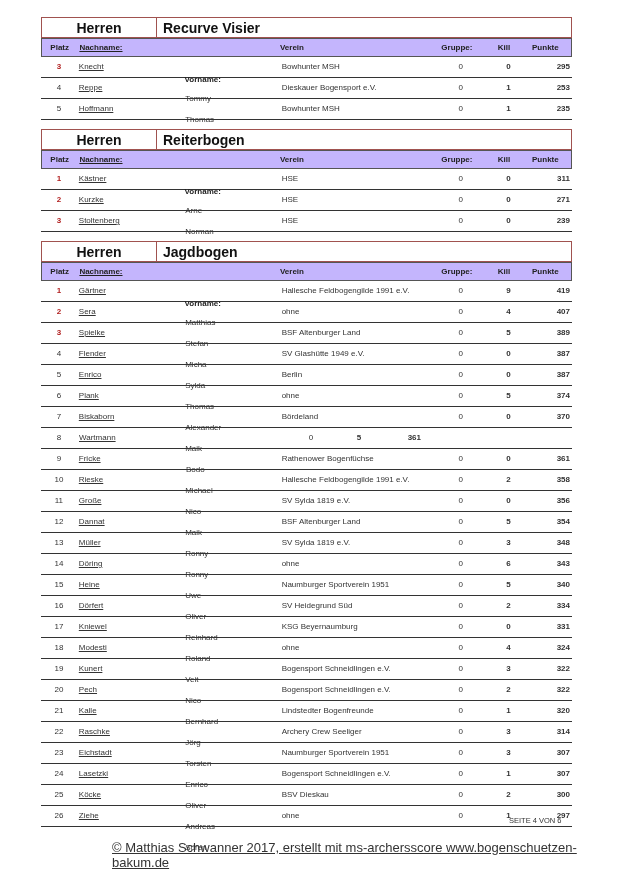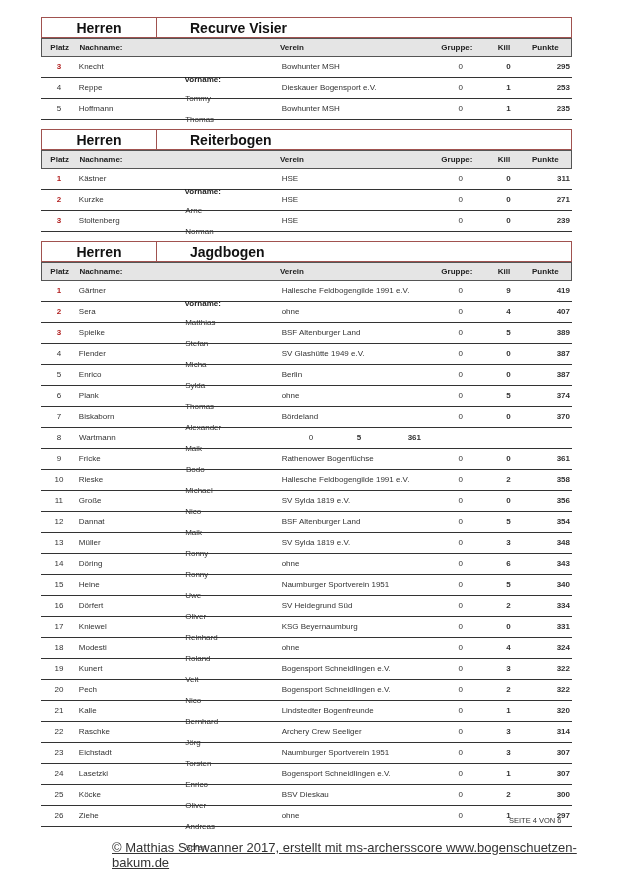--- a/index.html
+++ b/index.html
@@ -1,25 +1,25 @@
 <!DOCTYPE html>
 <html><head>
 <meta charset="utf-8">
 <style>
   html, body { margin: 0; padding: 0; background: #ffffff; }
   body { width: 625px; height: 888px; position: relative; font-family: "Liberation Sans", sans-serif; color: #222; }
   .page { position: absolute; left: 41px; top: 17px; width: 531px; }
   .section { position: relative; }
-  .title-bar { display: flex; height: 21px; border: 1px solid #a0524f; box-sizing: border-box; background: #fff; gap: 27px; }
+  .title-bar { display: flex; height: 21px; border: 1px solid #a0524f; box-sizing: border-box; background: #fff; }
   .title-cat { width: 114px; border-right: 1px solid #a0524f; font-weight: bold; font-size: 14px; text-align: center; line-height: 20px; color: #111; }
   .title-disc { flex: 1; font-weight: bold; font-size: 14px; padding-left: 6px; line-height: 20px; color: #111; }
-  .head-row { display: flex; height: 19px; background: #e5e5e5; border: 1px solid #555; border-top: 1px solid #555; box-sizing: border-box; font-weight: bold; font-size: 8px; line-height: 17px; color: #222; }
+  .head-row { display: flex; height: 19px; background: #c4b5fd; border: 1px solid #555; border-top: 1px solid #555; box-sizing: border-box; font-weight: bold; font-size: 8px; line-height: 17px; color: #222; }
   .row { display: flex; height: 21px; font-size: 8px; line-height: 20px; border-bottom: 1px solid #333; box-sizing: border-box; color: #333; }
   .c-platz { width: 36px; text-align: center; }
-  .c-nach { width: 107px; padding-left: 2px; }
+  .c-nach { width: 107px; padding-left: 2px; text-decoration: underline; }
   .c-vor { width: 97px; margin-top: 32px; }
   .c-verein { width: 152px; }
   .c-gruppe { width: 56px; text-align: center; }
   .c-kill { width: 40px; text-align: center; font-weight: bold; }
   .c-punkte { width: 42px; text-align: right; font-weight: bold; padding-right: 2px; }
   .head-row .c-kill, .head-row .c-punkte { font-weight: bold; }
   .head-row .c-punkte { text-align: center; width: 44px; padding-right: 4px; }
   .top3 { color: #b01e1e; font-weight: bold; }
   .gap { height: 9px; }
   .footer { position: absolute; top: 840px; left: 112px; font-size: 13px; color: #333; }

